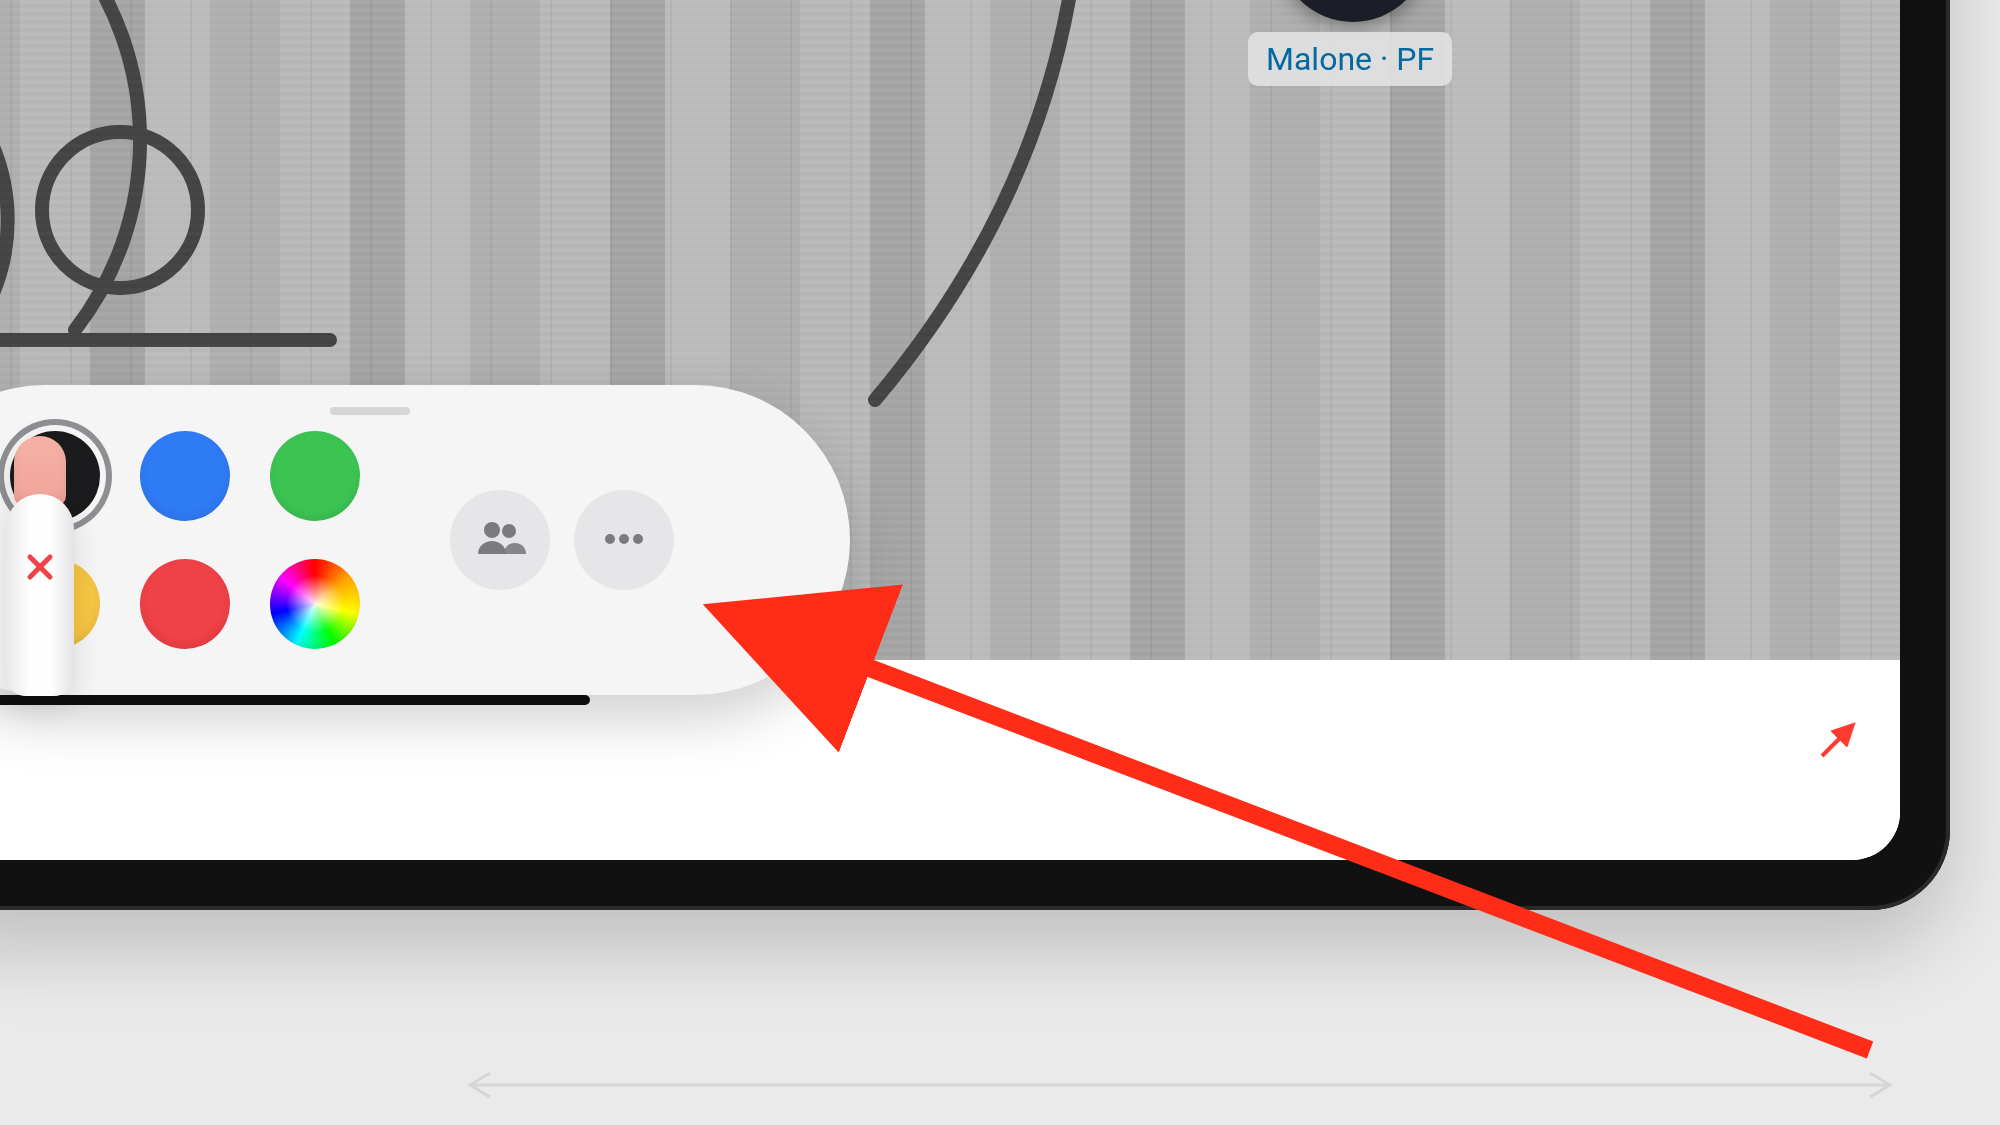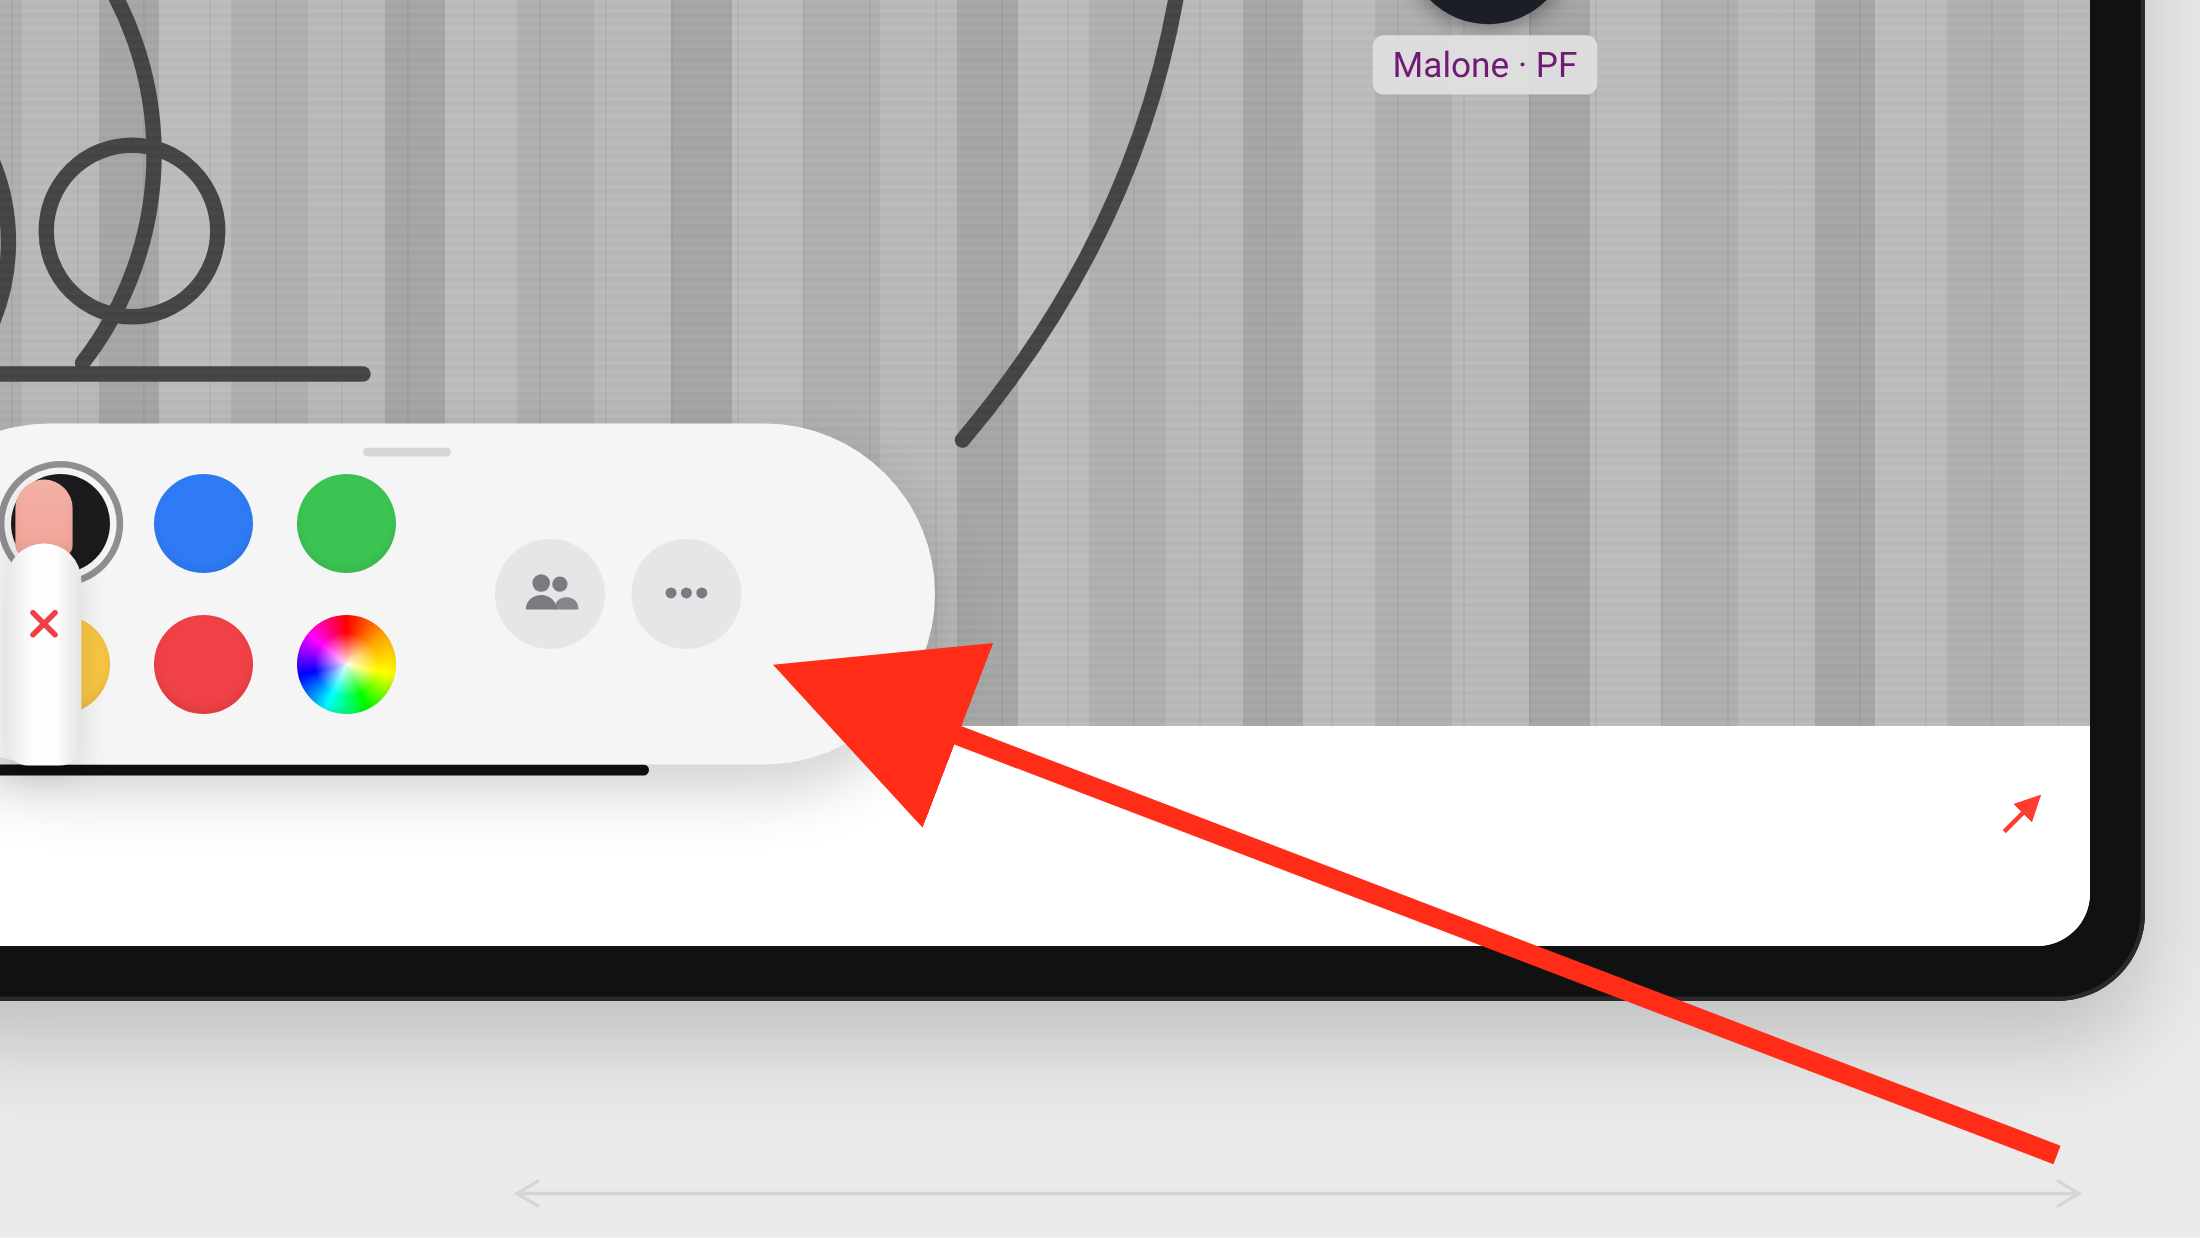--- a/index.html
+++ b/index.html
@@ -90,21 +90,21 @@
     font-weight: 800;
     font-size: 48px;
     box-shadow: 0 6px 18px rgba(0,0,0,0.35);
     cursor: grab;
     filter: none;
   }
   .player-label {
     position: absolute;
     padding: 8px 18px;
     background: rgba(225,225,225,0.92);
-    color: #701a75;
+    color: #0369a1;
     font-size: 32px;
     border-radius: 10px;
     white-space: nowrap;
     filter: none;
   }
 
   
   .bottom-bar {
     position: absolute;
     left: 0;

